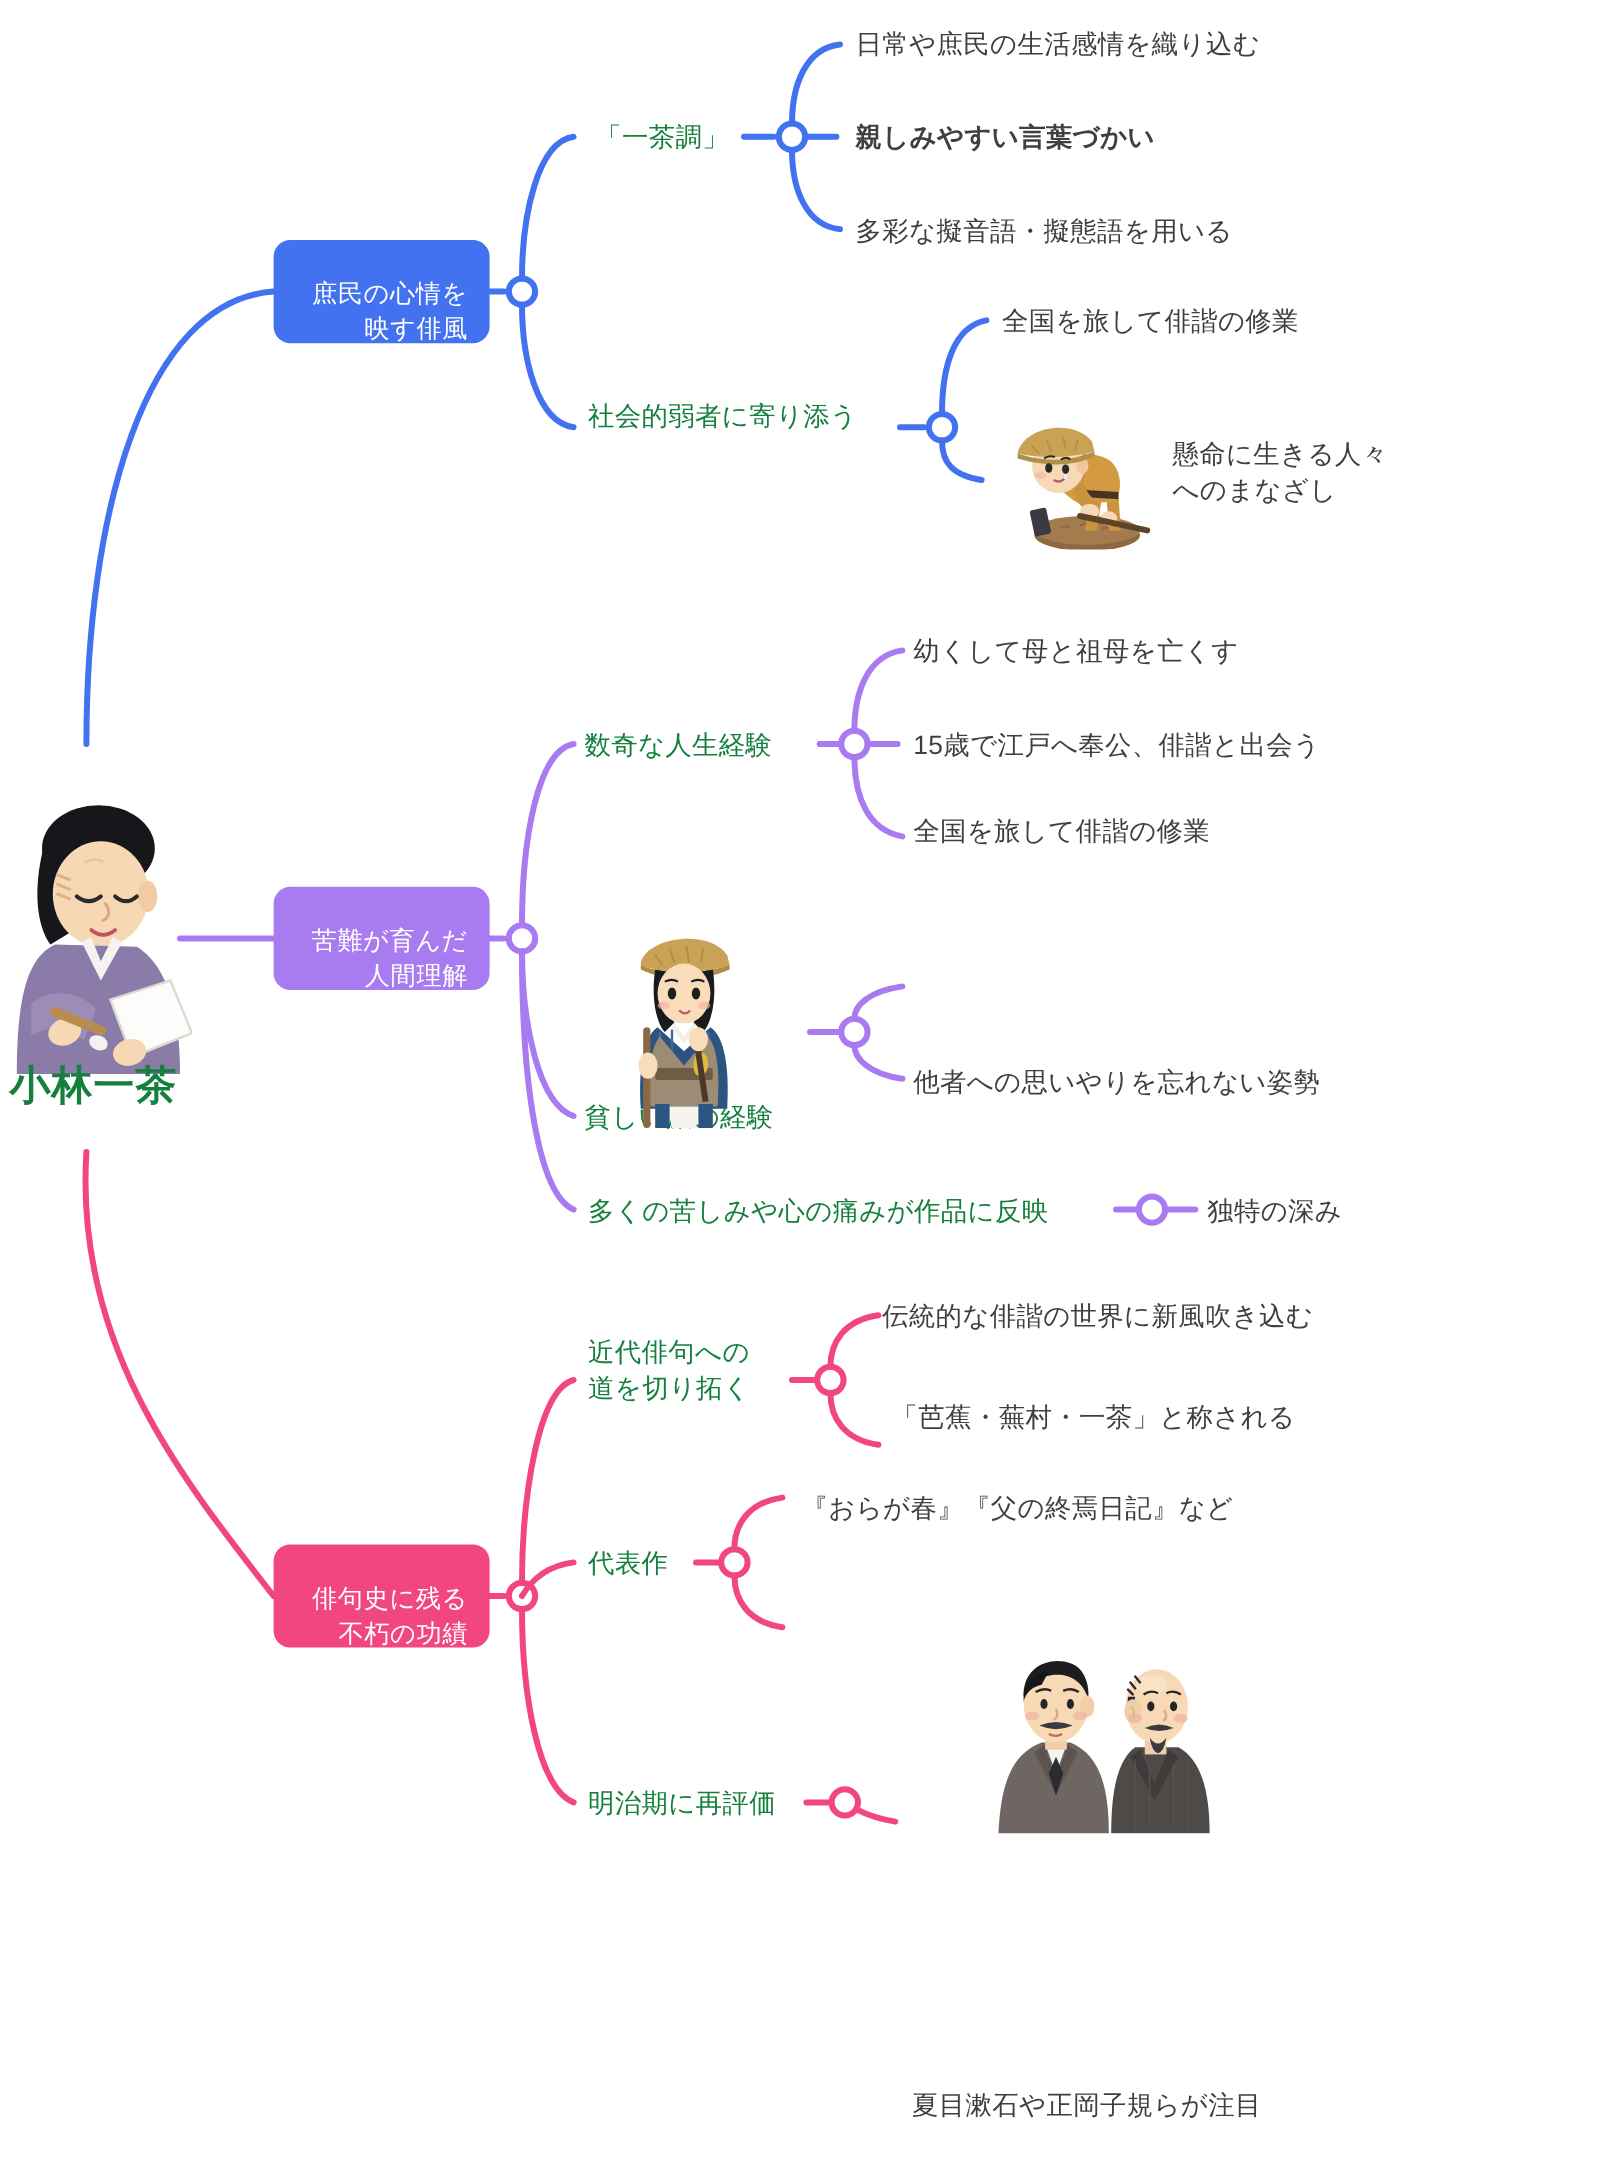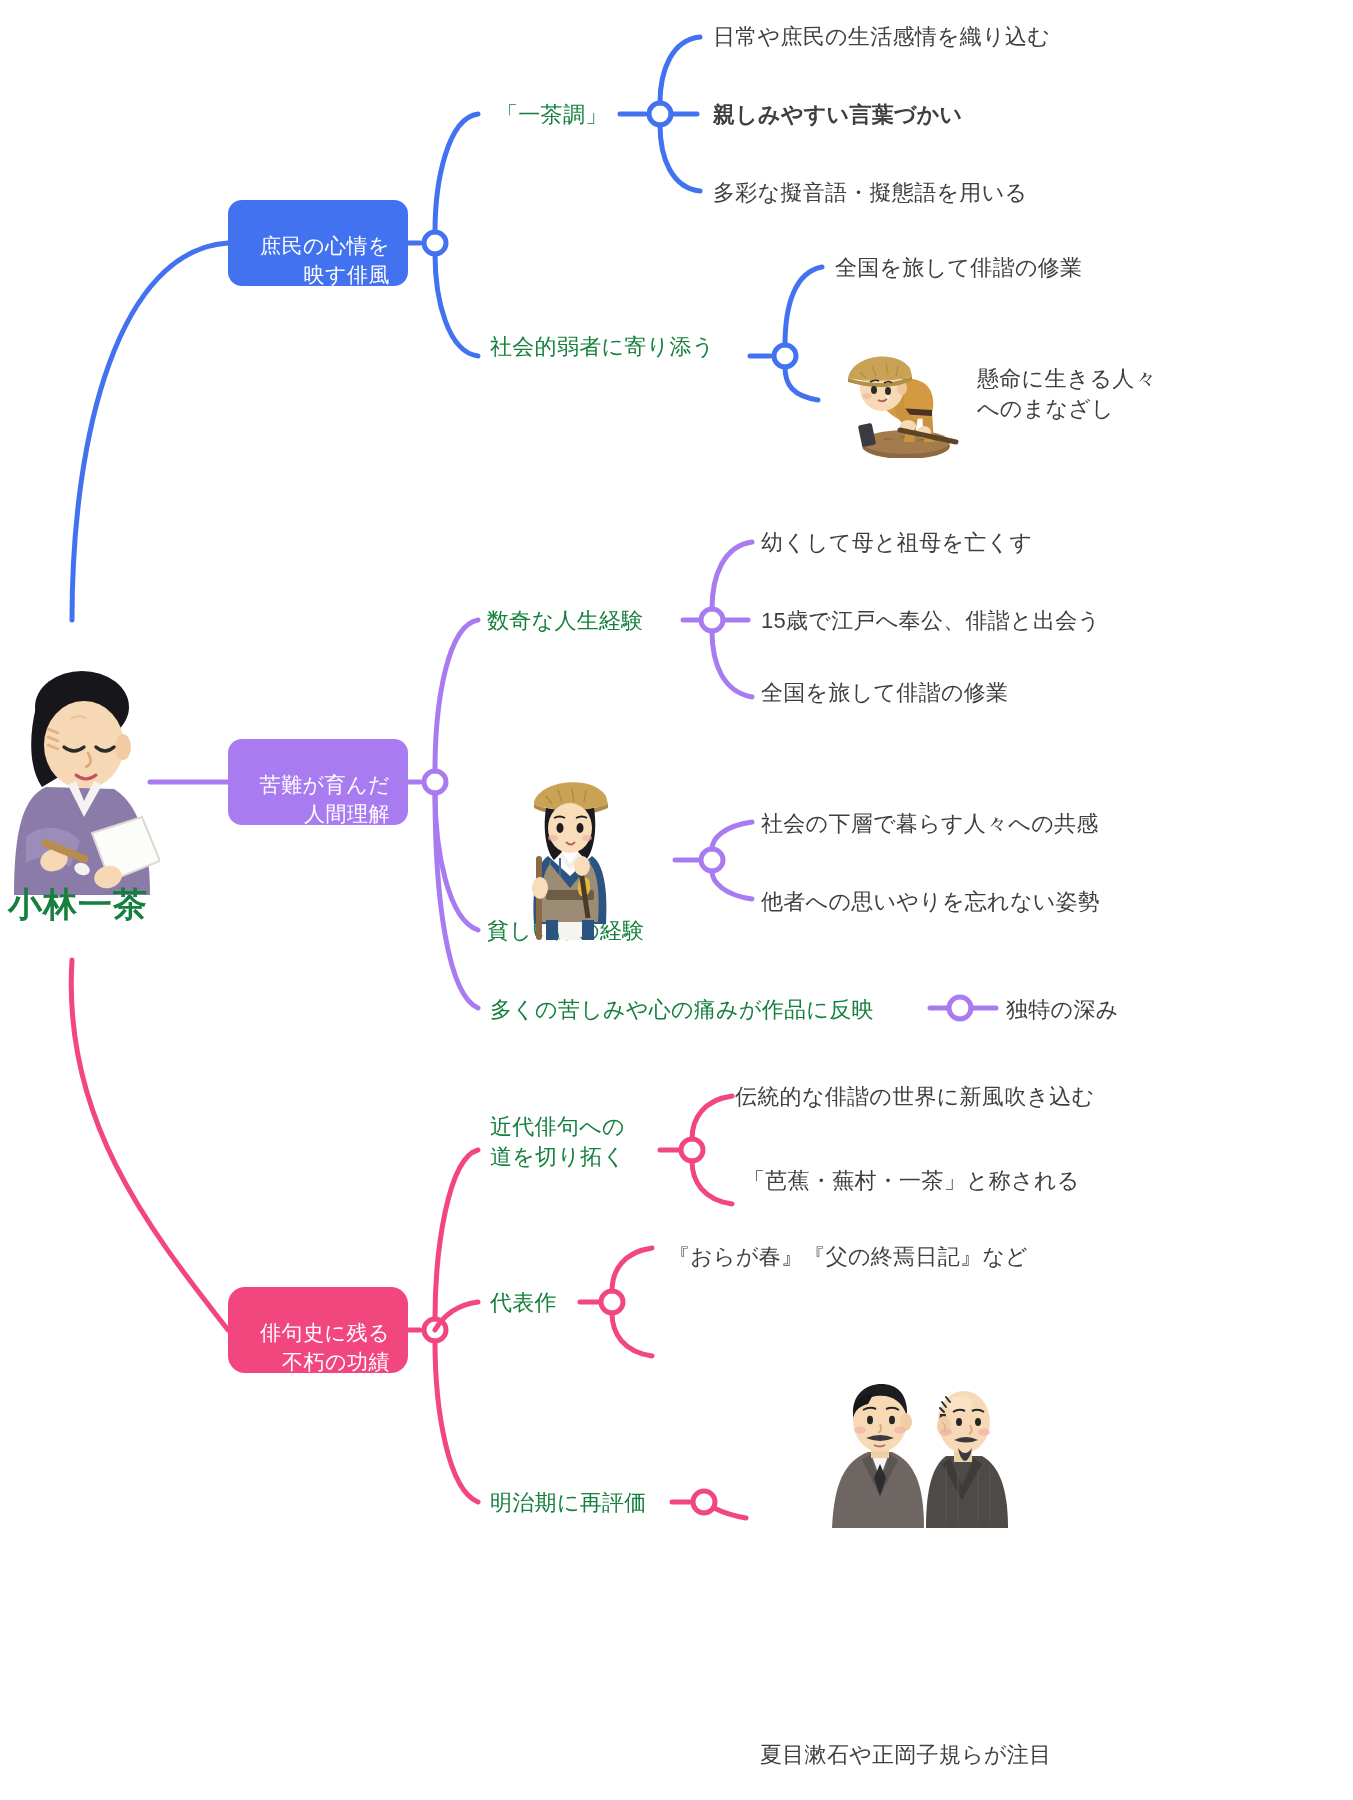--- a/index.html
+++ b/index.html
@@ -266,21 +266,20 @@
   </div>
 
   <div class="sub" style="left:487px; top:606px;">数奇な人生経験</div>
 
   <div class="leaf" style="left:761px; top:528px;">幼くして母と祖母を亡くす</div>
   <div class="leaf" style="left:761px; top:606px;">15歳で江戸へ奉公、俳諧と出会う</div>
   <div class="leaf" style="left:761px; top:678px;">全国を旅して俳諧の修業</div>
 
   <div class="sub" style="left:487px; top:916px;">貧しい旅の経験</div>
 
-  <div class="leaf" style="left:761px; top:809px;">社会の下層で暮らす人々への共感</div>
   <div class="leaf" style="left:761px; top:887px;">他者への思いやりを忘れない姿勢</div>
 
   <div class="illu" style="left:520px; top:760px; width:110px; height:180px;">
     <svg viewBox="0 0 110 180" width="110" height="180">
 
       <path d="M14 42 C20 20, 72 14, 86 36 L88 44 C66 52, 32 52, 14 44 Z" fill="#c9a256"></path>
       <path d="M14 44 C36 54, 66 52, 88 44 L88 48 C66 58, 34 58, 14 48 Z" fill="#ae8c44"></path>
       <path d="M26 36 l6 8 M38 30 l4 12 M52 28 l2 14 M66 30 l-2 12" stroke="#ae8c44" stroke-width="1.5" fill="none"></path>
 
       <path d="M26 48 C22 74, 28 94, 34 100 L42 92 C36 80, 34 62, 38 50 Z" fill="#1b1b1f"></path>
@@ -319,21 +318,21 @@
 
       <path d="M60 104 L68 158" stroke="#4b3a28" stroke-width="5" fill="none"></path>
 
       <ellipse cx="62" cy="106" rx="8" ry="10" fill="#f9dcba"></ellipse>
     </svg>
   </div>
 
   <div class="sub" style="left:490px; top:995px;">多くの苦しみや心の痛みが作品に反映</div>
   <div class="leaf" style="left:1006px; top:995px;">独特の深み</div>
 
-  <div class="branch-box branch-pink" style="left:228px; top:1287px; width:180px; height:86px;border-radius:17px;">
+  <div class="branch-box branch-pink" style="left:228px; top:1287px; width:180px; height:86px;">
     <div>俳句史に残る</div>
     <div>不朽の功績</div>
   </div>
 
   <div class="sub" style="left:490px; top:1112px;">
     <div>近代俳句への</div>
     <div>道を切り拓く</div>
   </div>
 
   <div class="leaf" style="left:735px; top:1082px;">伝統的な俳諧の世界に新風吹き込む</div>

